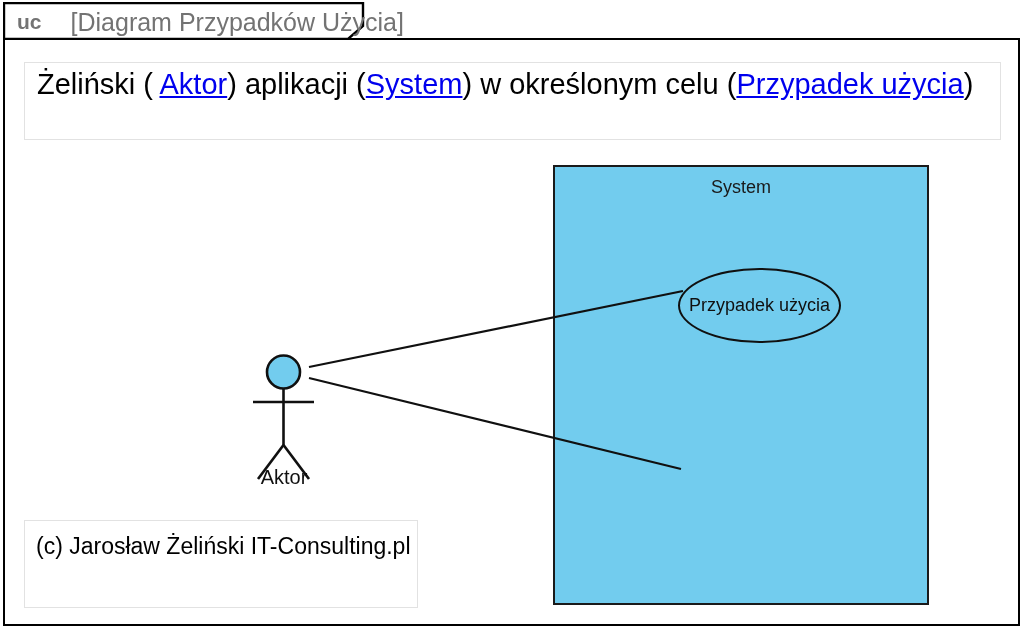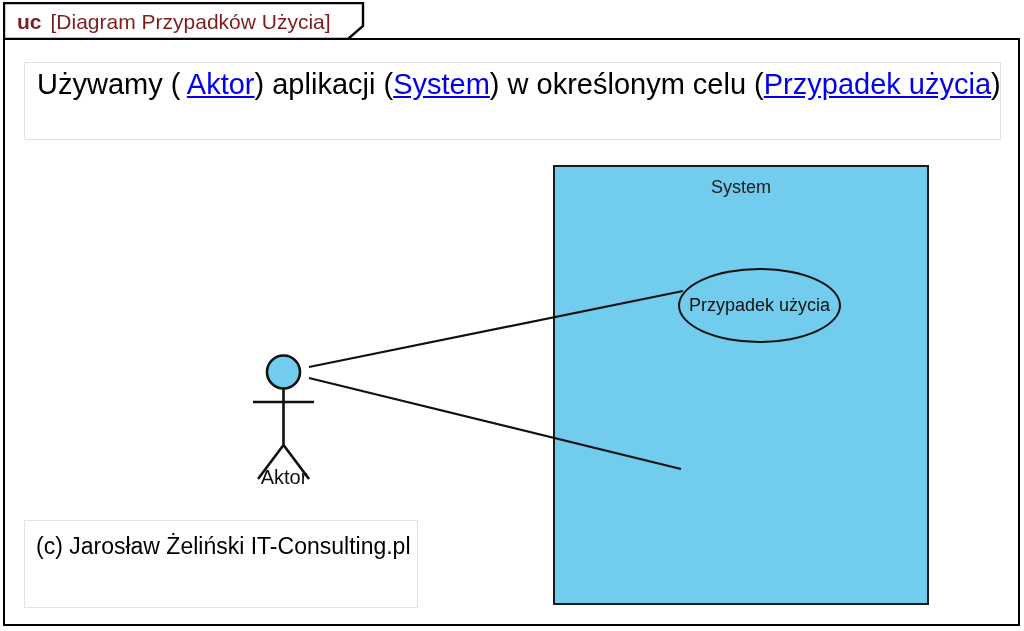--- a/index.html
+++ b/index.html
@@ -46,30 +46,31 @@
   .title-tab-text {
     position: absolute;
     left: 14px;
     top: 5px;
     width: 340px;
     height: 30px;
     display: flex;
     align-items: center;
     white-space: nowrap;
     font-size: 21px;
-    color: #7f1d1d;
+    color: #737373;
   }
   .title-kind {
     font-weight: bold;
     margin-right: 9px;
     font-size: 21px;
   }
   .title-name {
     font-weight: normal;
-    font-size: 21px;
+    font-size: 25px;
+    margin-left: 20px;
   }
 
   
   .banner {
     position: absolute;
     left: 19px;
     top: 22px;
     width: 977px;
     height: 78px;
     border: 1px solid #e2e2e2;
@@ -201,21 +202,21 @@
     </svg>
     <div class="title-tab-text">
       <span class="title-kind">uc</span>
       <span class="title-name">[Diagram Przypadków Użycia]</span>
     </div>
   </div>
 
   <div class="frame">
 
     <div class="banner">
-      <div class="banner-text"><span>Używamy ( </span><span class="lnk">Aktor</span><span>) aplikacji (</span><span class="lnk">System</span><span>) w określonym celu (</span><span class="lnk">Przypadek użycia</span><span>)</span></div>
+      <div class="banner-text"><span>Żeliński ( </span><span class="lnk">Aktor</span><span>) aplikacji (</span><span class="lnk">System</span><span>) w określonym celu (</span><span class="lnk">Przypadek użycia</span><span>)</span></div>
     </div>
 
     <div class="system-box" id="system-box">
       <div class="system-label">System</div>
     </div>
 
     <svg class="links">
       <line x1="304" y1="327" x2="678" y2="251" stroke="#101010" stroke-width="2.2"></line>
       <line x1="304" y1="338" x2="676" y2="429" stroke="#101010" stroke-width="2.2"></line>
     </svg>

